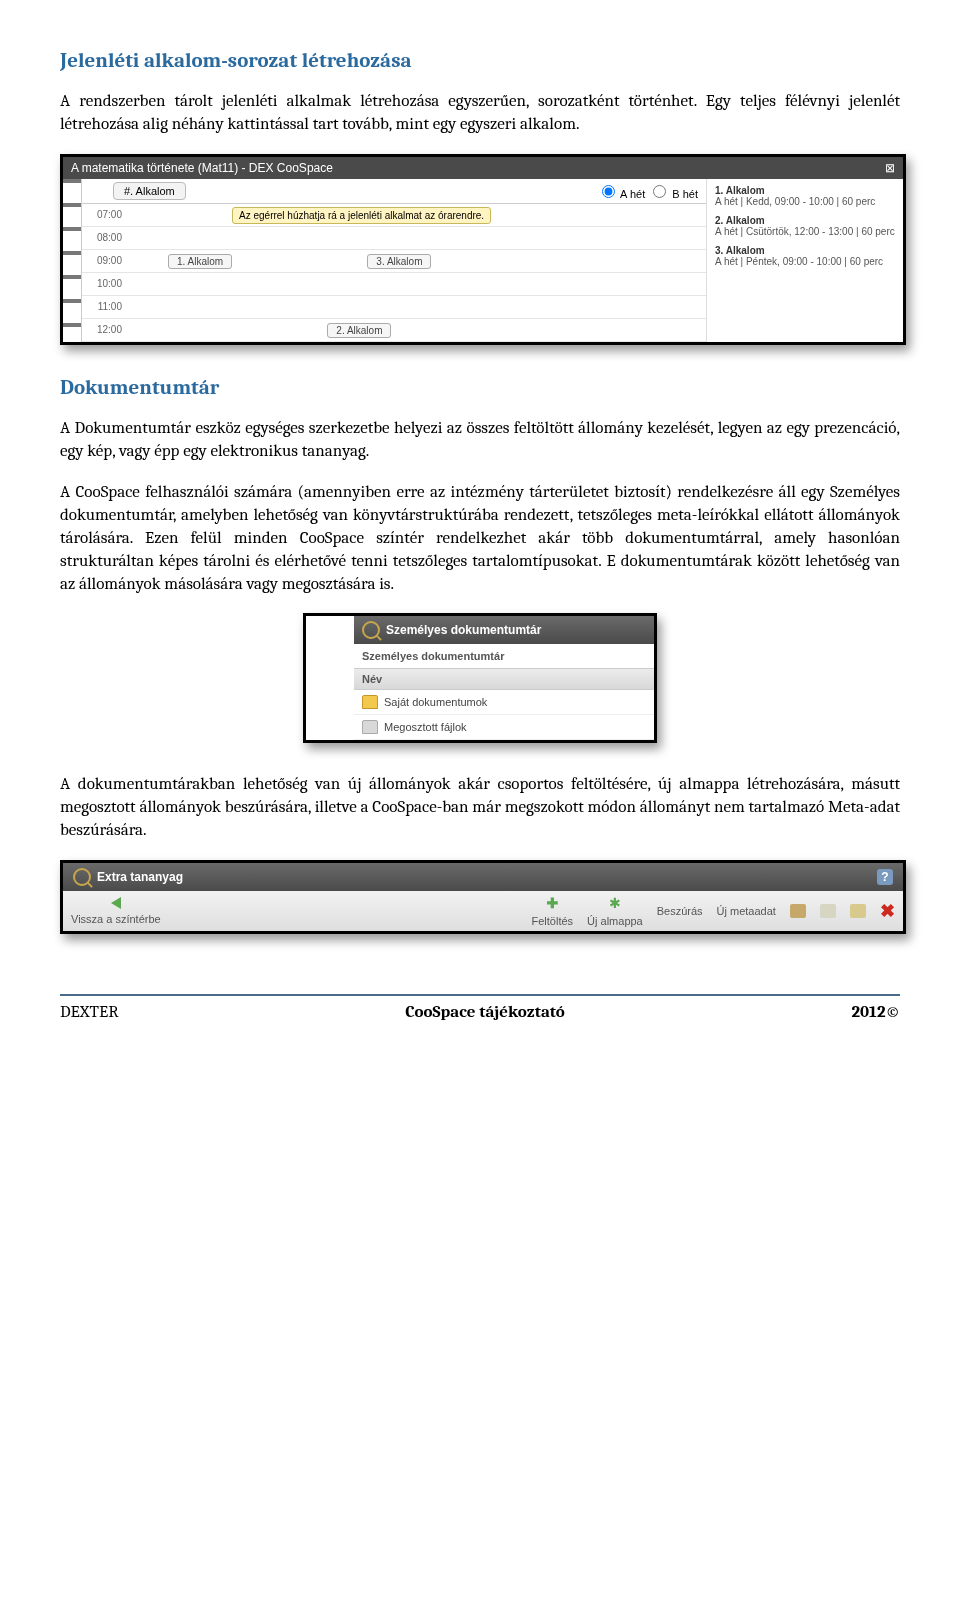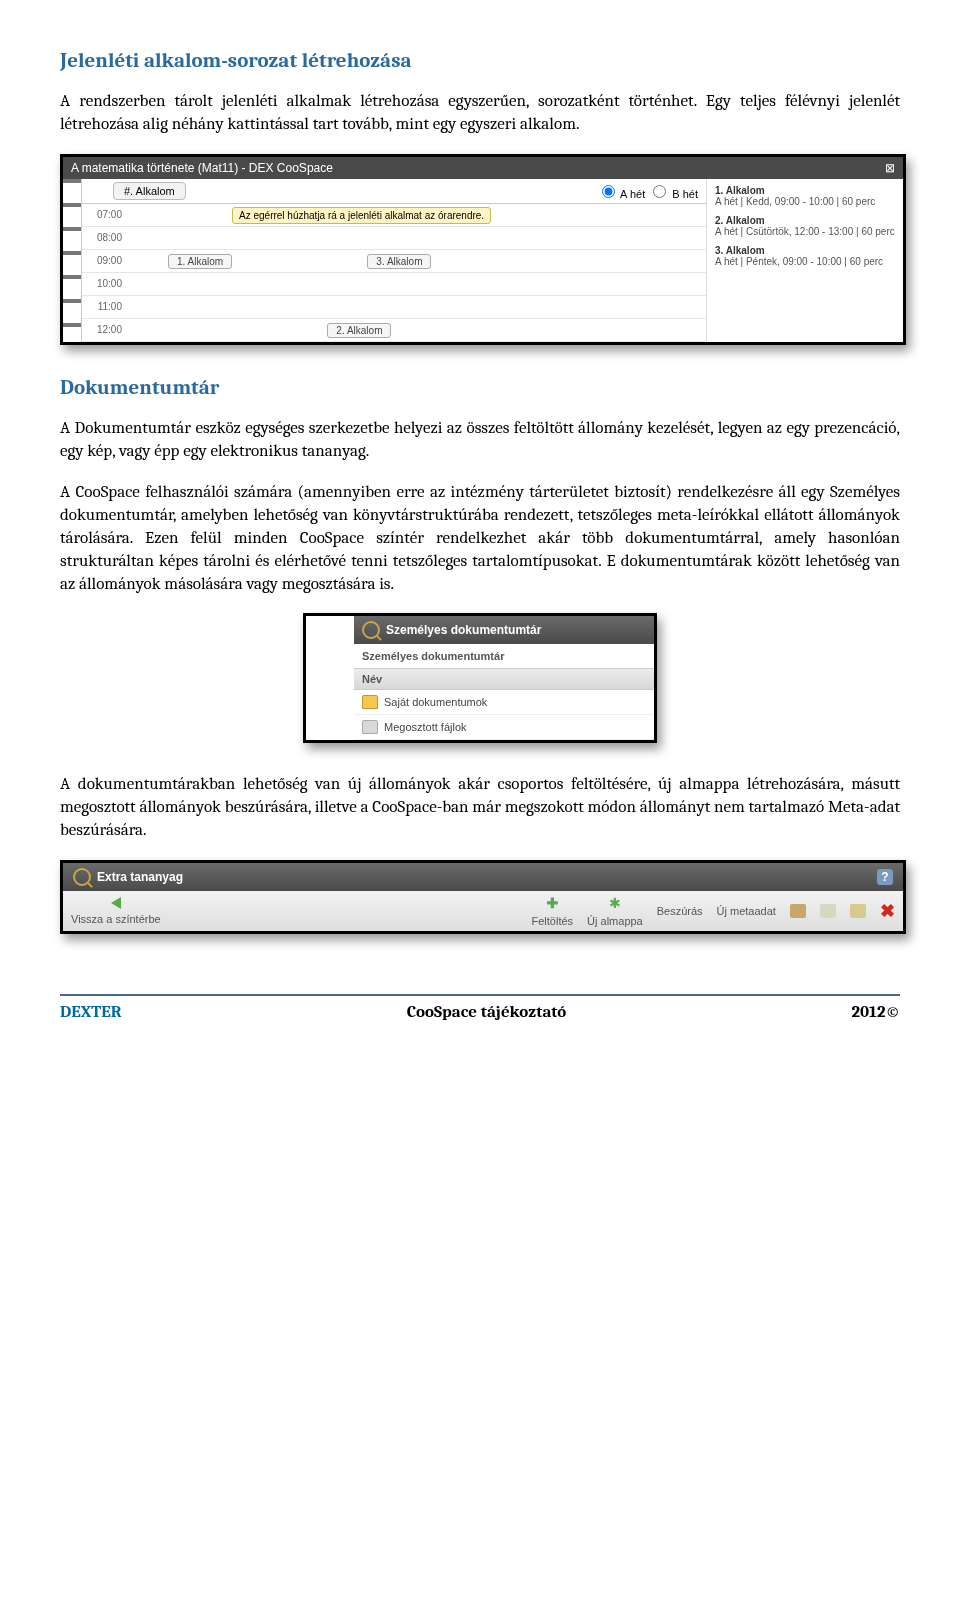--- a/index.html
+++ b/index.html
@@ -222,21 +222,21 @@
   .xred { color: #cc2a1f; font-weight: bold; font-size: 18px; }
   
   .footer-line {
     border-top: 2px solid #4a6a8a;
     margin-top: 60px;
     padding-top: 6px;
     display: flex;
     justify-content: space-between;
     font-size: 17px;
   }
-  .footer-line .dex { color: #0369a1; font-weight: bold; }
+  .footer-line .dex { color: #000000; font-weight: normal; }
   .footer-line .mid { font-weight: bold; }
   .footer-line .yr { font-weight: bold; }
   .lmag { width: 14px; height: 14px; border: 2px solid #c9a64b; border-radius: 50%; position: relative; }
   .lmag::after { content: ""; position: absolute; width: 6px; height: 2px; background: #c9a64b; bottom: -2px; right: -4px; transform: rotate(45deg); }
 </style>
 </head>
 <body>
 
 <h2 class="section-title">Jelenléti alkalom-sorozat létrehozása</h2>
 <p class="body-text">A rendszerben tárolt jelenléti alkalmak létrehozása egyszerűen, sorozatként történhet. Egy teljes félévnyi jelenlét létrehozása alig néhány kattintással tart tovább, mint egy egyszeri alkalom.</p>

